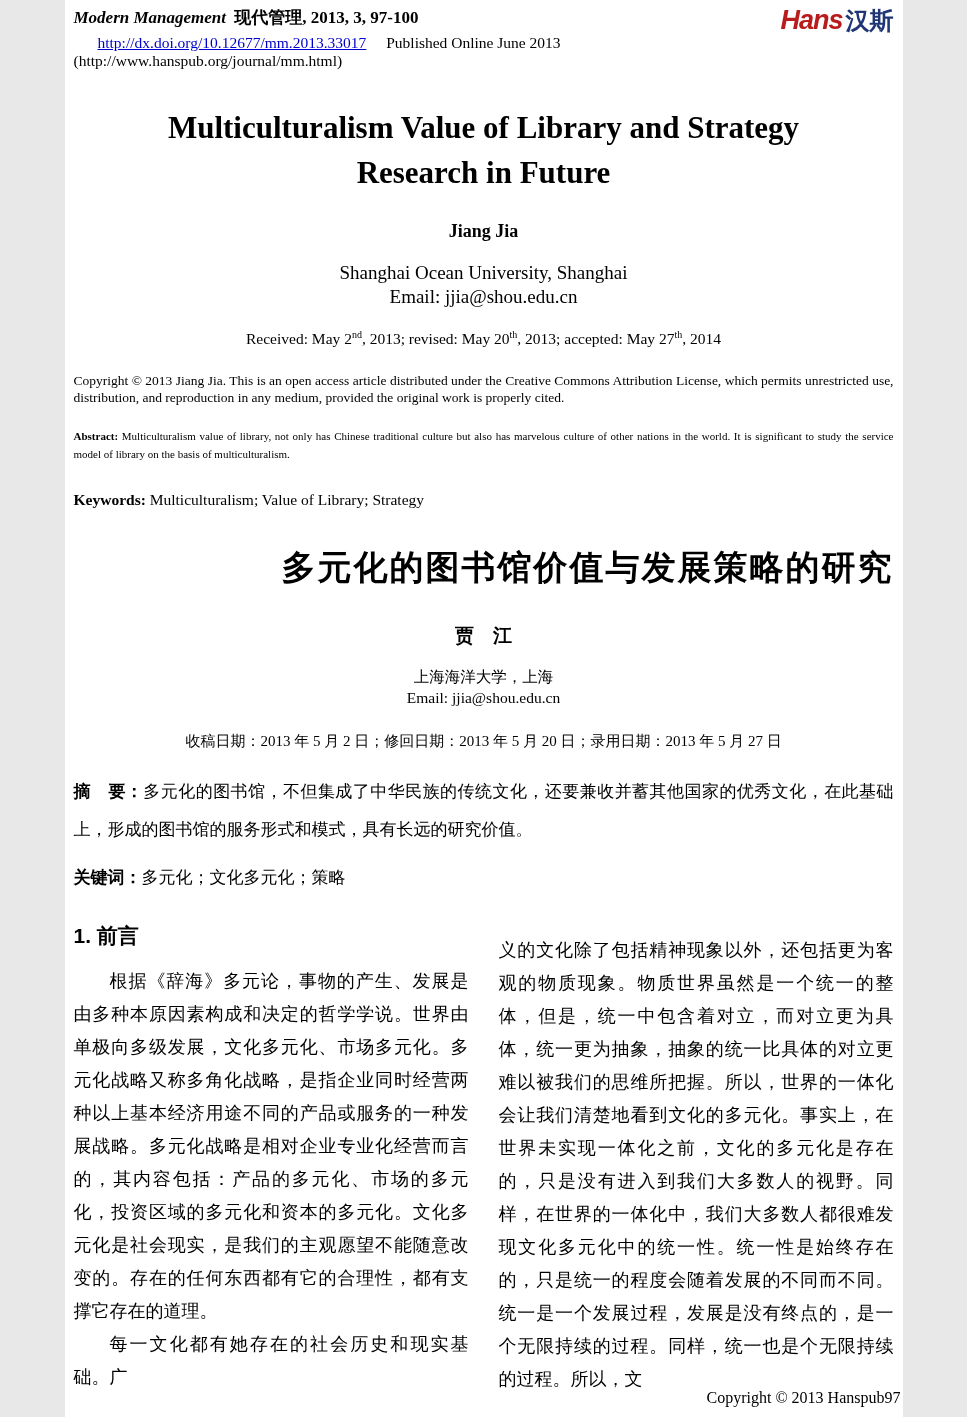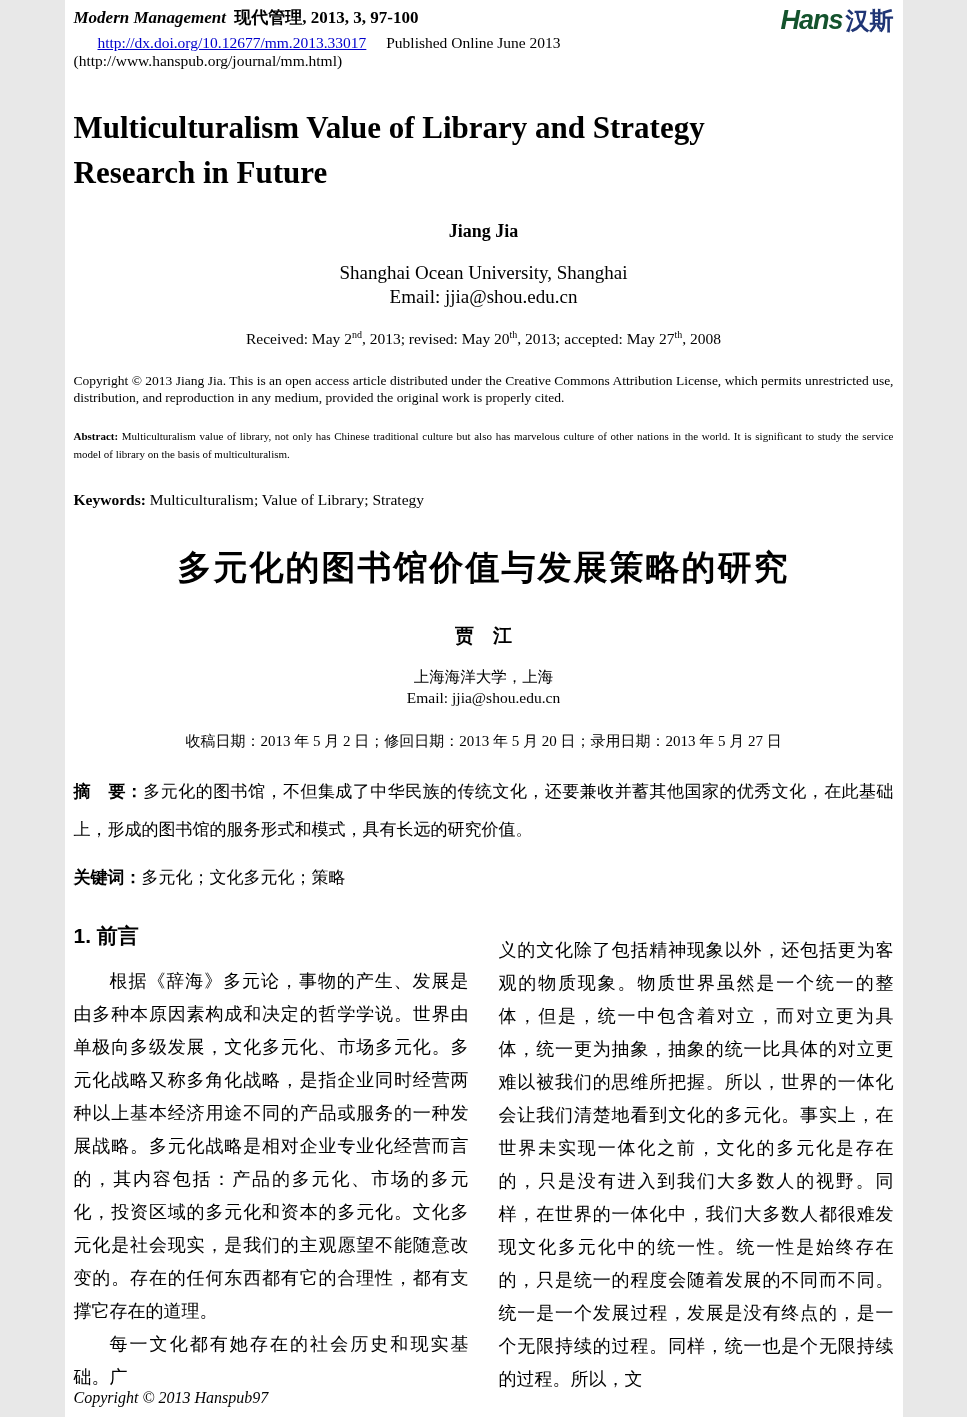--- a/index.html
+++ b/index.html
@@ -15,83 +15,83 @@
   .jname { font-style:italic; }
   .jinfo { margin-left:4px; }
   .hdr-line2 { font-size:15.5px; margin-top:5px; }
   .doi { text-decoration:underline;margin-left:24px; }
   .pub { margin-left:16px; }
   .logo { font-weight:bold; line-height:1; white-space:nowrap; margin-top:1px;
           font-family:"Liberation Sans", sans-serif; }
   .logo-hans { font-style:italic; font-size:27px; font-weight:800; letter-spacing:-1px; }
   .logo-hanzi { font-size:24px; margin-left:3px; }
   
-  .title { text-align:left; font-size:31px; font-weight:bold; line-height:1.45;
+  .title { text-align:center; font-size:31px; font-weight:bold; line-height:1.45;
            margin:36px 0 0 0; }
   .author-en { text-align:center; font-size:18px; font-weight:bold; margin-top:25px; }
   .affil-en { text-align:center; font-size:19px; margin-top:19px; line-height:1.25; }
   .received { text-align:center; font-size:15.5px; margin-top:21px; }
   sup { font-size:10px; }
   .copyright { font-size:13.5px; line-height:1.32; text-align:justify; margin:23px 0 0 0; }
   .abstract { font-size:11px; line-height:1.62; text-align:justify; margin:21px 0 0 0; }
   .keywords { font-size:15.5px; margin:27px 0 0 0; }
   
-  .title-zh { text-align:center; font-size:34px; font-weight:bold; letter-spacing:2px;
+  .title-zh { text-align:right; font-size:34px; font-weight:bold; letter-spacing:2px;
               font-family:"Liberation Sans", sans-serif; margin:36px 0 0 0; }
   .author-zh { text-align:center; font-size:19px; font-weight:bold; margin-top:32px; }
   .affil-zh { text-align:center; font-size:15.5px; margin-top:17px; line-height:1.4; }
   .dates-zh { text-align:center; font-size:15px; margin-top:23px; }
   .abstract-zh { font-size:17px; line-height:2.2; text-align:justify; margin:22px 0 0 0; }
   .abstract-zh b, .keywords-zh b, .col h2 { font-family:"Liberation Sans", sans-serif; }
   .keywords-zh { font-size:17px; margin:18px 0 0 0; }
   
   .columns { display:flex; gap:30px; margin-top:30px; }
   .col { flex:1; min-width:0; font-size:18px; line-height:33px; text-align:justify; }
   .col h2 { font-size:21px; font-weight:bold; margin:0 0 13px 0; }
   .col p { margin:0; }
   .indent { text-indent:2em; }
   .col-right { padding-top:15px; }
   
   .pfooter { position:absolute; left:9px; right:2px; bottom:10px;
-             display:flex; justify-content:flex-start; font-size:16px;font-style:italic; }
+             display:flex; justify-content:flex-end; font-size:16px; }
 </style>
 </head>
 <body>
 
 <div class="page">
 
   <header class="hdr">
     <div class="hdr-left">
       <div class="hdr-line1">
         <span class="jname">Modern Management</span>
         <span class="jinfo">现代管理, 2013, 3, 97-100</span>
       </div>
       <div class="hdr-line2">
         <a class="doi" href="#" style="color: rgb(0, 0, 204);">http://dx.doi.org/10.12677/mm.2013.33017</a>
         <span class="pub">Published Online June 2013 (http://www.hanspub.org/journal/mm.html)</span>
       </div>
     </div>
     <div class="logo">
-      <span class="logo-hans" style="color: #14532d;">Hans</span><span class="logo-hanzi" style="color: rgb(31, 53, 117);">汉斯</span>
+      <span class="logo-hans" style="color: #b91c1c;">Hans</span><span class="logo-hanzi" style="color: rgb(31, 53, 117);">汉斯</span>
     </div>
   </header>
 
   <h1 class="title">
     <span>Multiculturalism Value of Library and Strategy</span><br>
     <span>Research in Future</span>
   </h1>
 
   <div class="author-en">Jiang Jia</div>
 
   <div class="affil-en">
     <div>Shanghai Ocean University, Shanghai</div>
     <div>Email: jjia@shou.edu.cn</div>
   </div>
 
-  <div class="received"><span>Received: May 2</span><sup>nd</sup><span>, 2013; revised: May 20</span><sup>th</sup><span>, 2013; accepted: May 27</span><sup>th</sup><span>, 2008</span></div>
+  <div class="received"><span>Received: May 2</span><sup>nd</sup><span>, 2013; revised: May 20</span><sup>th</sup><span>, 2013; accepted: May 27</span><sup>th</sup><span>, 2014</span></div>
 
   <p class="copyright">Copyright © 2013 Jiang Jia. This is an open access article distributed under the Creative Commons Attribution License, which permits unrestricted use, distribution, and reproduction in any medium, provided the original work is properly cited.</p>
 
   <p class="abstract"><b>Abstract:</b> <span>Multiculturalism value of library, not only has Chinese traditional culture but also has marvelous culture of other nations in the world. It is significant to study the service model of library on the basis of multiculturalism.</span></p>
 
   <p class="keywords"><b>Keywords:</b> <span>Multiculturalism; Value of Library; Strategy</span></p>
 
   <h1 class="title-zh">多元化的图书馆价值与发展策略的研究</h1>
 
   <div class="author-zh">贾　江</div>

